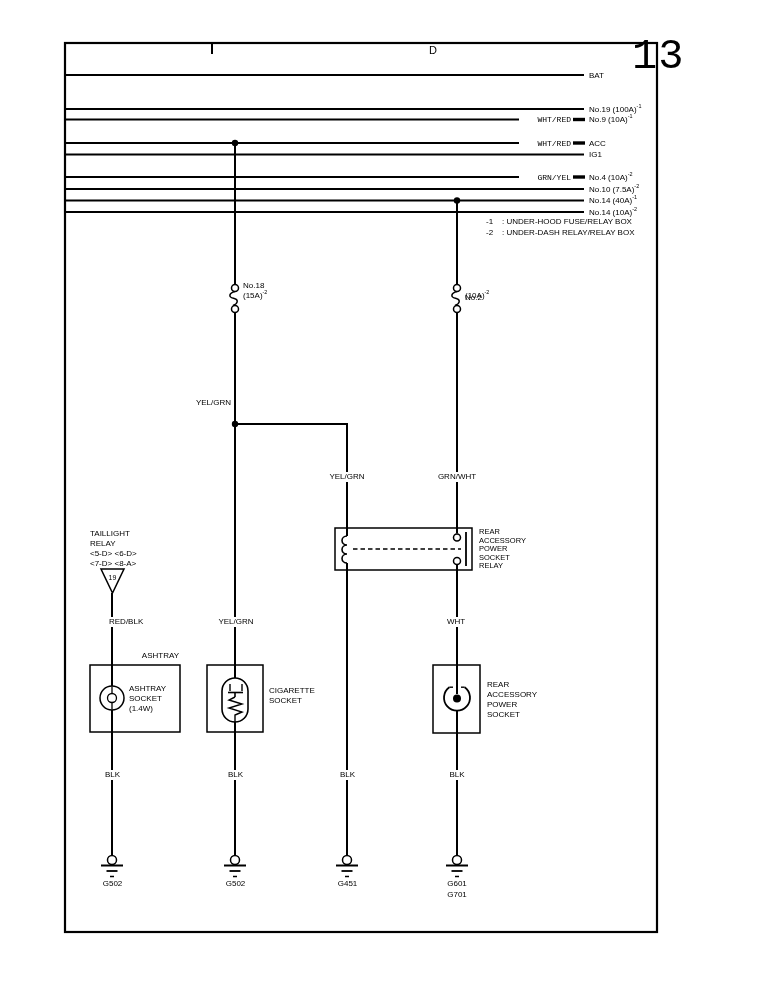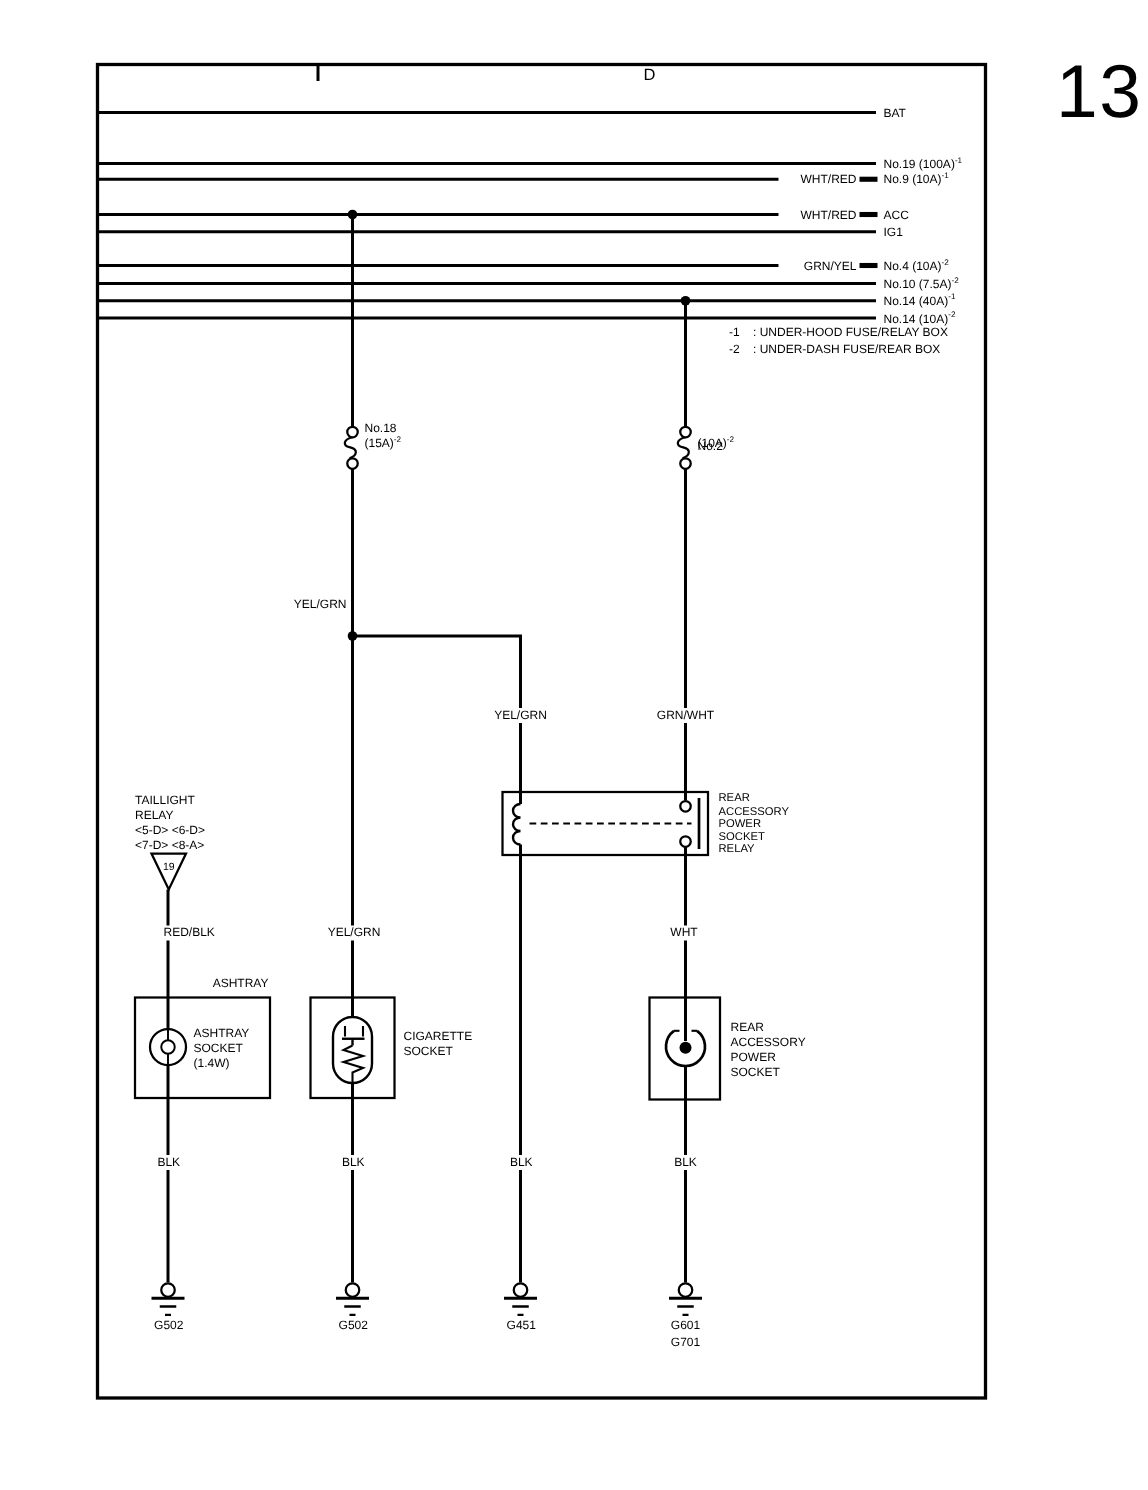--- a/index.html
+++ b/index.html
@@ -6,23 +6,23 @@
   #stage{
     position:relative;width:765px;height:993px;background:#ffffff;
     font-family:"Liberation Sans",sans-serif;color:#000;overflow:hidden;
   }
   #art{position:absolute;left:0;top:0;}
   .lbl{position:absolute;font-size:8px;line-height:10px;white-space:nowrap;}
   .lbl.bg{background:#fff;padding:0 2px;}
   .ctr{transform:translateX(-50%);}
   .rgt{transform:translateX(-100%);}
   .busrow{position:absolute;left:589px;font-size:8px;line-height:9px;white-space:nowrap;}
-  .wirecolor{position:absolute;left:489px;width:82px;text-align:right;font-size:8px;line-height:9px;white-space:nowrap;}
+  .wirecolor{position:absolute;left:489px;width:82px;text-align:right;font-size:8px;line-height:9px;white-space:nowrap;font-family:Liberation Mono, monospace;}
   sup{font-size:0.68em;vertical-align:super;line-height:0;}
-  .pgnum{position:absolute;left:704px;top:36px;font-size:50px;line-height:1;letter-spacing:1px;}
+  .pgnum{position:absolute;left:632px;top:36px;font-size:42px;line-height:1;letter-spacing:1px;font-family:Liberation Mono, monospace;}
   .seclbl{position:absolute;left:433px;top:44px;font-size:11px;line-height:12px;transform:translateX(-50%);}
   .legrow{position:absolute;font-size:8px;line-height:11px;white-space:nowrap;}
   .block{position:absolute;font-size:8px;line-height:10px;white-space:nowrap;}
   .block.tight{font-size:7.5px;line-height:8.6px;}
 </style>
 </head>
 <body>
 
 <div id="stage">
 
@@ -172,21 +172,21 @@
   <div class="busrow" style="top:196px"><span>No.14 (40A)</span><sup>-1</sup></div>
   <div class="busrow" style="top:207.5px"><span>No.14 (10A)</span><sup>-2</sup></div>
 
   <div class="wirecolor" style="top:115px">WHT/RED</div>
   <div class="wirecolor" style="top:138.5px">WHT/RED</div>
   <div class="wirecolor" style="top:172.5px">GRN/YEL</div>
 
   <div class="legrow" style="left:486px;top:216px">-1</div>
   <div class="legrow" style="left:502px;top:216px">: UNDER-HOOD FUSE/RELAY BOX</div>
   <div class="legrow" style="left:486px;top:227px">-2</div>
-  <div class="legrow" style="left:502px;top:227px">: UNDER-DASH FUSE/REAR BOX</div>
+  <div class="legrow" style="left:502px;top:227px">: UNDER-DASH RELAY/RELAY BOX</div>
 
   <div class="lbl" style="left:243px;top:281px">No.18</div>
   <div class="lbl" style="left:243px;top:291px"><span>(15A)</span><sup>-2</sup></div>
   <div class="lbl" style="left:465px;top:293px">No.2</div>
   <div class="lbl" style="left:465px;top:291px"><span>(10A)</span><sup>-2</sup></div>
 
   <div class="lbl rgt" style="left:231px;top:398px">YEL/GRN</div>
   <div class="lbl bg ctr" style="left:347px;top:472px">YEL/GRN</div>
   <div class="lbl bg ctr" style="left:457px;top:472px">GRN/WHT</div>
   <div class="lbl bg" style="left:107px;top:617px">RED/BLK</div>

